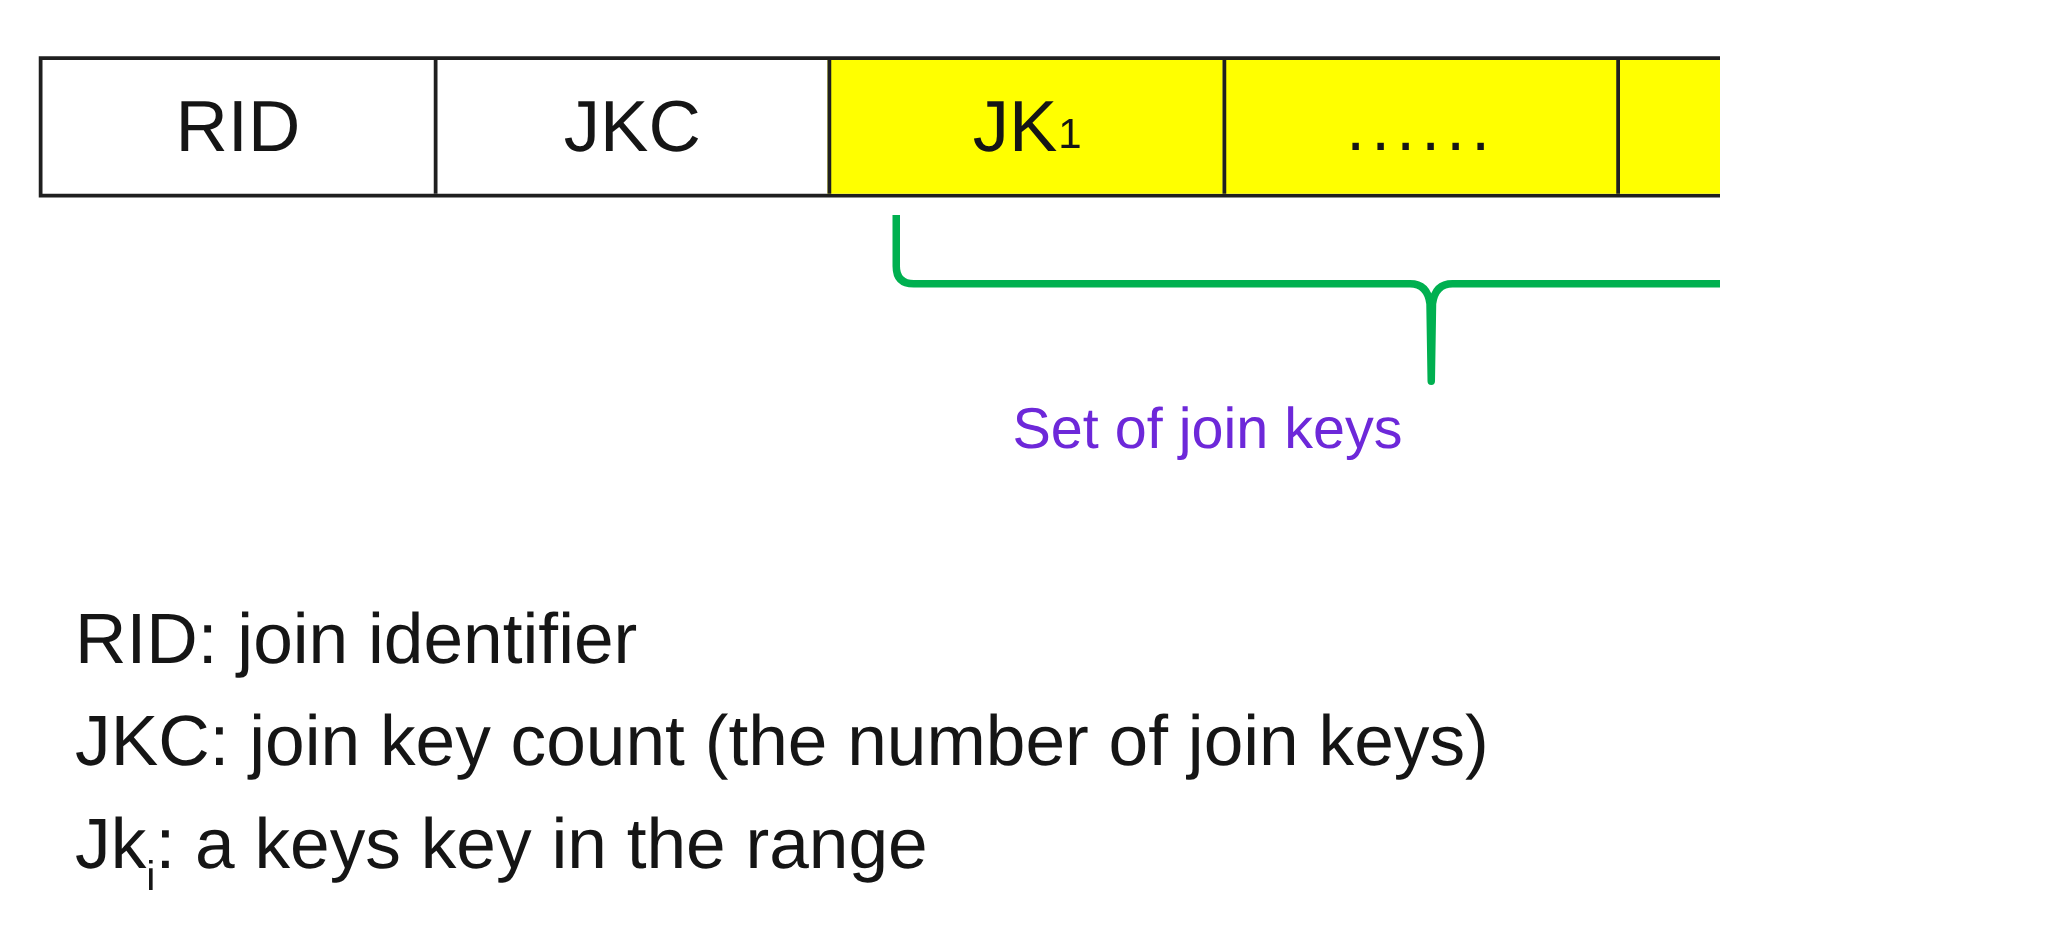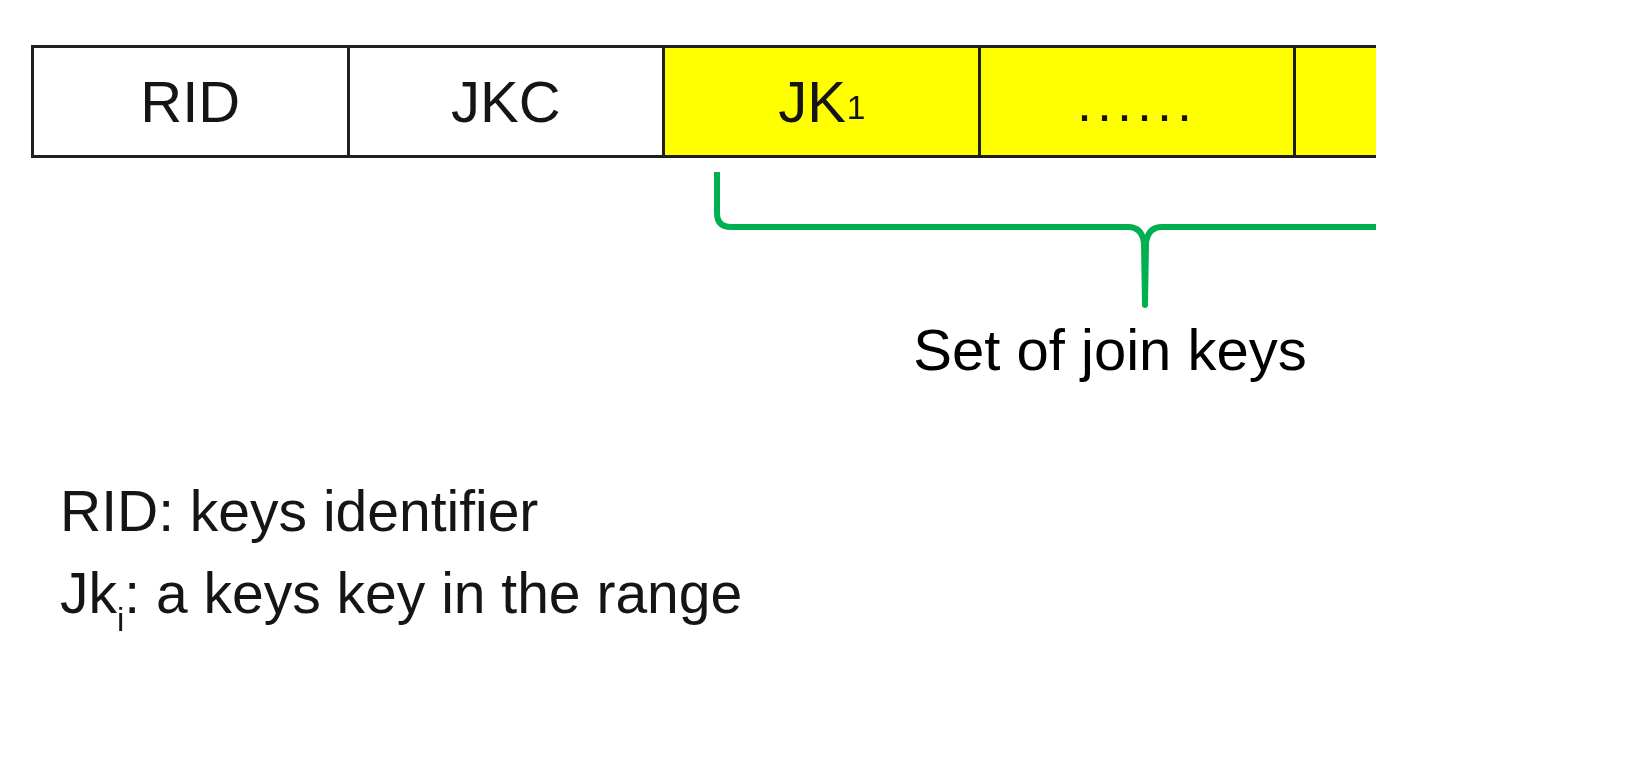--- a/index.html
+++ b/index.html
@@ -64,24 +64,24 @@
     height: 150px;
     overflow: visible;
   }
 
   
   .brace-label {
     position: absolute;
     left: 810px;
     top: 314px;
     width: 600px;
-    text-align: center;
-    font-size: 58px;
+    text-align: left;
+    font-size: 46px;
     line-height: 1.25;
-    color: #000000;
+    color: #6d28d9;
     white-space: nowrap;
   }
 
   
   .legend {
     position: absolute;
     left: 60px;
     top: 470px;
     font-size: 57px;
     line-height: 82px;
@@ -123,17 +123,18 @@
       </div>
   </div>
 
   <svg class="brace-svg" viewBox="0 0 890 150" aria-hidden="true">
     <path d="M17,7 L17,48 Q17,62 31,62 L428,62 Q442,62 444,78 L445,140 L446,78 Q448,62 462,62 L858,62 Q872,62 872,48 L872,7" fill="none" stroke-width="6" stroke-linejoin="round" stroke-linecap="butt" stroke="#00B050"></path>
   </svg>
 
   <div class="brace-label">Set of join keys</div>
 
   <div class="legend">
-    <div class="legend-line"><span>RID</span><sub></sub><span>: keys identifier</span></div>
+    <div class="legend-line"><span>RID</span><sub></sub><span>: join identifier</span></div>
+    <div class="legend-line"><span>JKC</span><sub></sub><span>: join key count (the number of join keys)</span></div>
     <div class="legend-line"><span>Jk</span><sub>i</sub><span>: a keys key in the range</span></div>
   </div>
 
 </div>
 
 </body></html>

